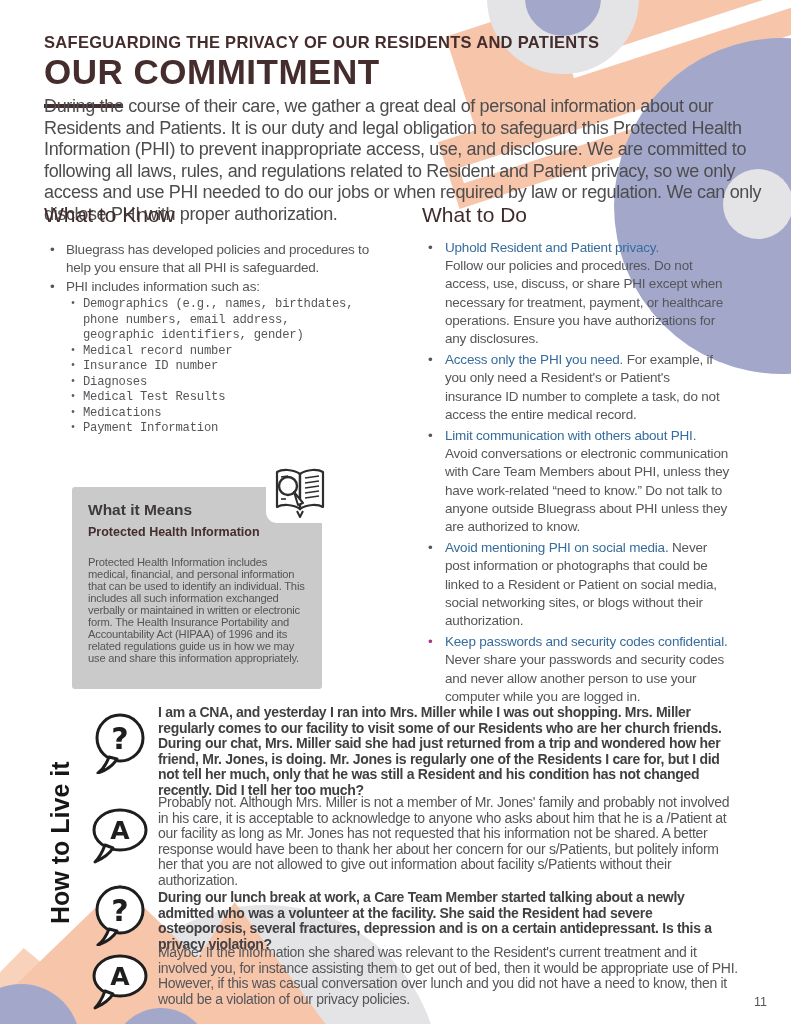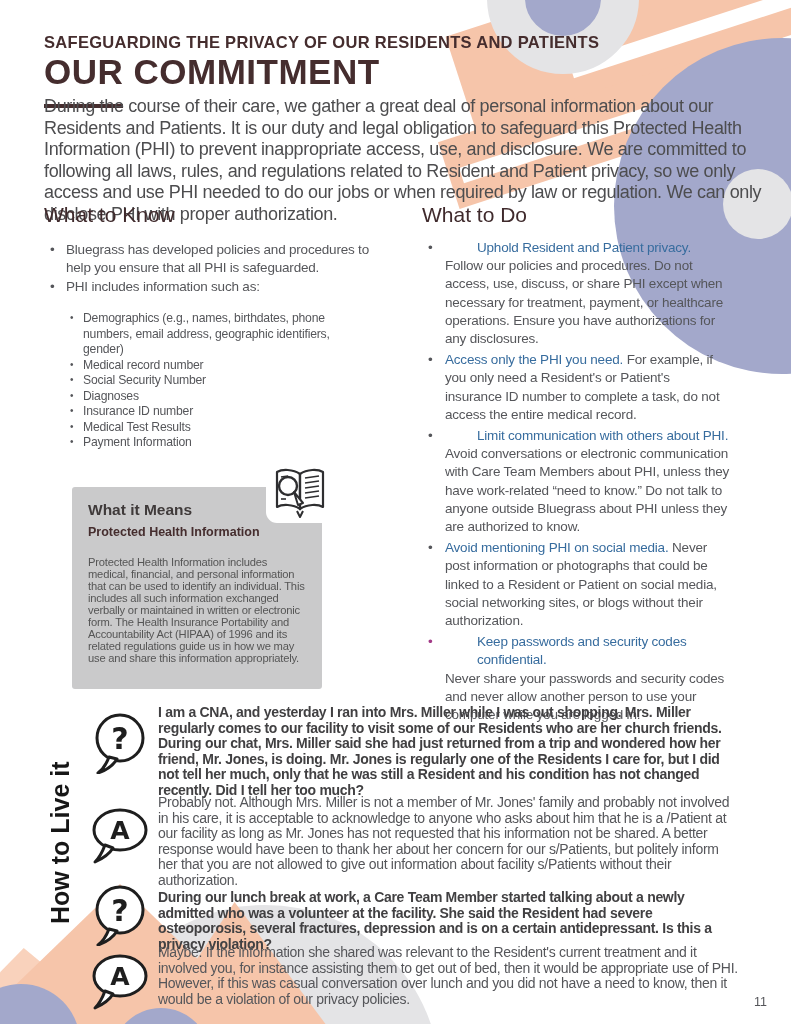--- a/index.html
+++ b/index.html
@@ -36,30 +36,30 @@
   .intro{position:absolute;left:44px;top:96px;width:722px;font-size:18px;line-height:21.5px;
          letter-spacing:-.35px;color:#4d4d4f;margin:0;}
   .h2{position:absolute;font-size:21px;font-weight:500;color:var(--heading-dark);margin:0;}
   .h2.know{left:44px;top:203px;}
   .h2.do{left:422px;top:203px;}
   ul{margin:0;padding:0;list-style:none;}
   .knowList{position:absolute;left:48px;top:241px;width:330px;font-size:13.5px;line-height:17.8px;
             letter-spacing:-.2px;color:var(--body-gray);}
   .knowList>li{position:relative;padding-left:18px;margin-bottom:1px;}
   .knowList>li::before{content:"•";position:absolute;left:2px;top:0;color:var(--body-gray);}
-  .subList{margin-top:16px;font-size:12.2px;line-height:15.5px;width:292px;}
+  .subList{margin-top:2px;font-size:12.2px;line-height:15.5px;width:292px;font-family:Liberation Mono, monospace;}
   .subList>li{position:relative;padding-left:17px;}
   .subList>li::before{content:"•";position:absolute;left:4px;top:-1px;font-size:10px;}
   .doList{position:absolute;left:428px;top:239px;width:302px;font-size:13.5px;line-height:18.2px;
           letter-spacing:-.2px;color:var(--body-gray);}
   .doList>li{position:relative;padding-left:17px;margin-bottom:3px;}
   .doList>li::before{content:"•";position:absolute;left:0;top:0;color:var(--body-gray);}
   .doList>li.magenta::before{color:var(--magenta);}
   .doList .lead{color:var(--blue);}
-  .doList li.block .lead{display:block;margin-left:32px;}
+  .doList li.block .lead{display:block;}
   
   .meansBox{position:absolute;left:72px;top:487px;width:250px;height:202px;background:var(--box-gray);
             border-radius:3px;box-sizing:border-box;padding:14px 16px;}
   .meansTitle{font-size:15.5px;font-weight:600;color:#3f3a3a;margin:0;}
   .meansSub{font-size:12.5px;font-weight:700;color:var(--maroon);margin:6px 0 0;}
   .meansBody{font-size:11.2px;line-height:12px;letter-spacing:-.2px;color:#555;margin:17px 0 0;}
   .bookIcon{position:absolute;left:266px;top:461px;}
   
   .liveLabel{position:absolute;left:46px;top:924px;transform-origin:0 0;transform:rotate(-90deg);
              font-size:25px;font-weight:800;color:#161616;white-space:nowrap;width:170px;}
@@ -98,24 +98,24 @@
     <p class="intro">During the course of their care, we gather a great deal of personal information about our Residents and Patients. It is our duty and legal obligation to safeguard this Protected Health Information (PHI) to prevent inappropriate access, use, and disclosure. We are committed to following all laws, rules, and regulations related to Resident and Patient privacy, so we only access and use PHI needed to do our jobs or when required by law or regulation. We can only disclose PHI with proper authorization.</p>
 
     <h2 class="h2 know">What to Know</h2>
     <ul class="knowList">
       <li>Bluegrass has developed policies and procedures to help you ensure that all PHI is safeguarded.</li>
       <li>
         <span>PHI includes information such as:</span>
         <ul class="subList">
           <li>Demographics (e.g., names, birthdates, phone numbers, email address, geographic identifiers, gender)</li>
           <li>Medical record number</li>
-          <li>Social Security Number</li>
+          <li>Insurance ID number</li>
           <li>Diagnoses</li>
-          <li>Insurance ID number</li>
           <li>Medical Test Results</li>
+          <li>Medications</li>
           <li>Payment Information</li>
         </ul>
       </li>
     </ul>
 
     <h2 class="h2 do">What to Do</h2>
     <ul class="doList">
       <li class="block"><span class="lead">Uphold Resident and Patient privacy.</span> <span>Follow our policies and procedures. Do not access, use, discuss, or share PHI except when necessary for treatment, payment, or healthcare operations. Ensure you have authorizations for any disclosures.</span></li>
       <li><span class="lead">Access only the PHI you need.</span> <span>For example, if you only need a Resident's or Patient's insurance ID number to complete a task, do not access the entire medical record.</span></li>
       <li class="block"><span class="lead">Limit communication with others about PHI.</span> <span>Avoid conversations or electronic communication with Care Team Members about PHI, unless they have work-related “need to know.”  Do not talk to anyone outside Bluegrass about PHI unless they are authorized to know.</span></li>

